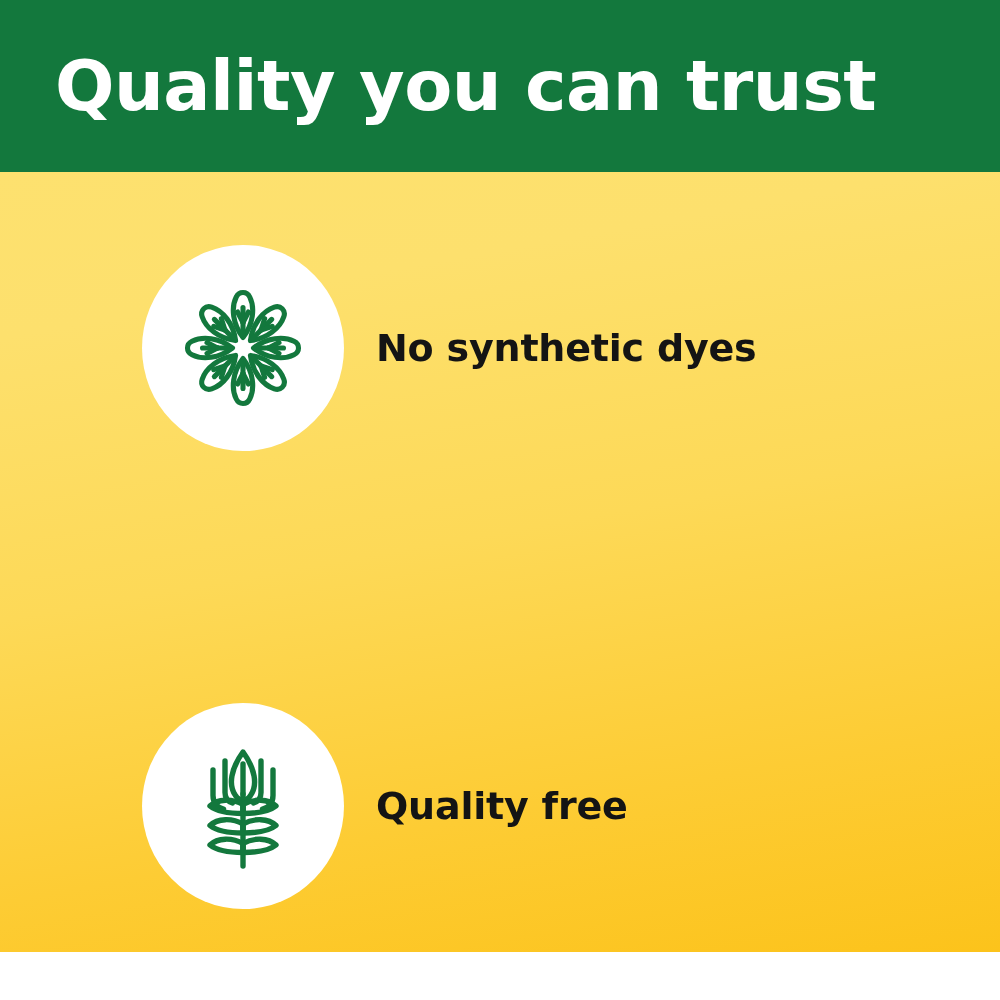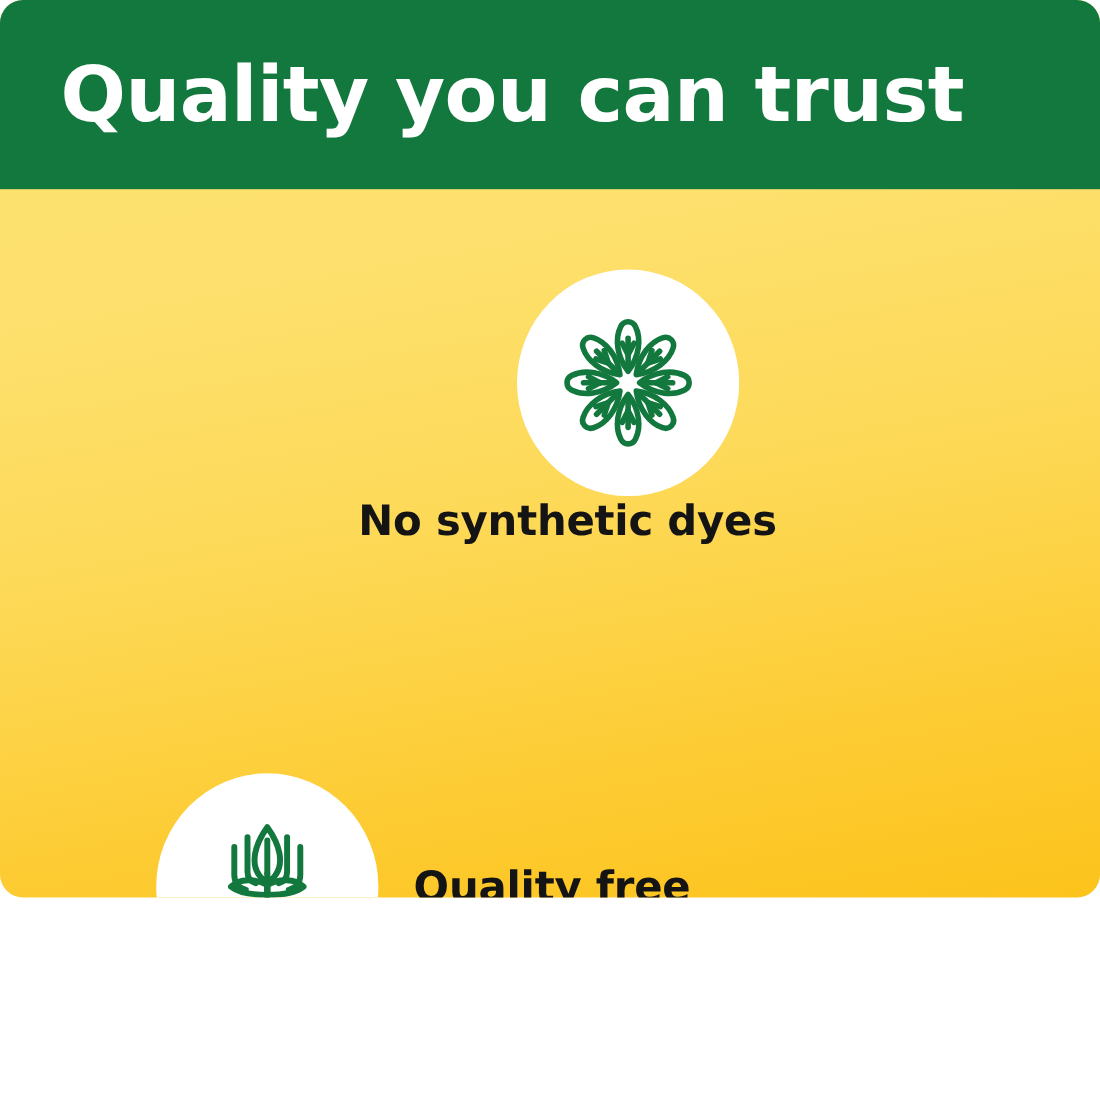--- a/index.html
+++ b/index.html
@@ -9,24 +9,23 @@
   body {
     width: 1000px;
     height: 1000px;
     overflow: hidden;
     font-family: "Liberation Sans", sans-serif;
     background: #ffffff;
   }
   #poster {
     position: relative;
     width: 1000px;
-    height: 816px;
+    height: 952px;
     background: linear-gradient(170deg, #FDE271 0%, #FDE06D 30%, #FDD957 55%, #FDCC34 80%, #FCC31B 100%);
     overflow: hidden;
-    border-radius: 21px;
   }
   #header-band {
     position: absolute;
     left: 0;
     top: 0;
     width: 1000px;
     height: 172px;
     background: #13783D;
     display: flex;
     align-items: center;
@@ -51,21 +50,21 @@
     height: 828px;
   }
   .feature-row {
     position: absolute;
     left: 0;
     width: 1000px;
     height: 206px;
     display: flex;
     align-items: center;
   }
-  .feature-row.row-0 { top: 73px; flex-direction: column; }
+  .feature-row.row-0 { top: 73px; }
   .feature-row.row-1 { top: 300px; }
   .feature-row.row-2 { top: 531px; }
 
   .icon-badge {
     position: relative;
     margin-left: 142px;
     width: 202px;
     height: 206px;
     border-radius: 50%;
     background: #FFFFFF;

